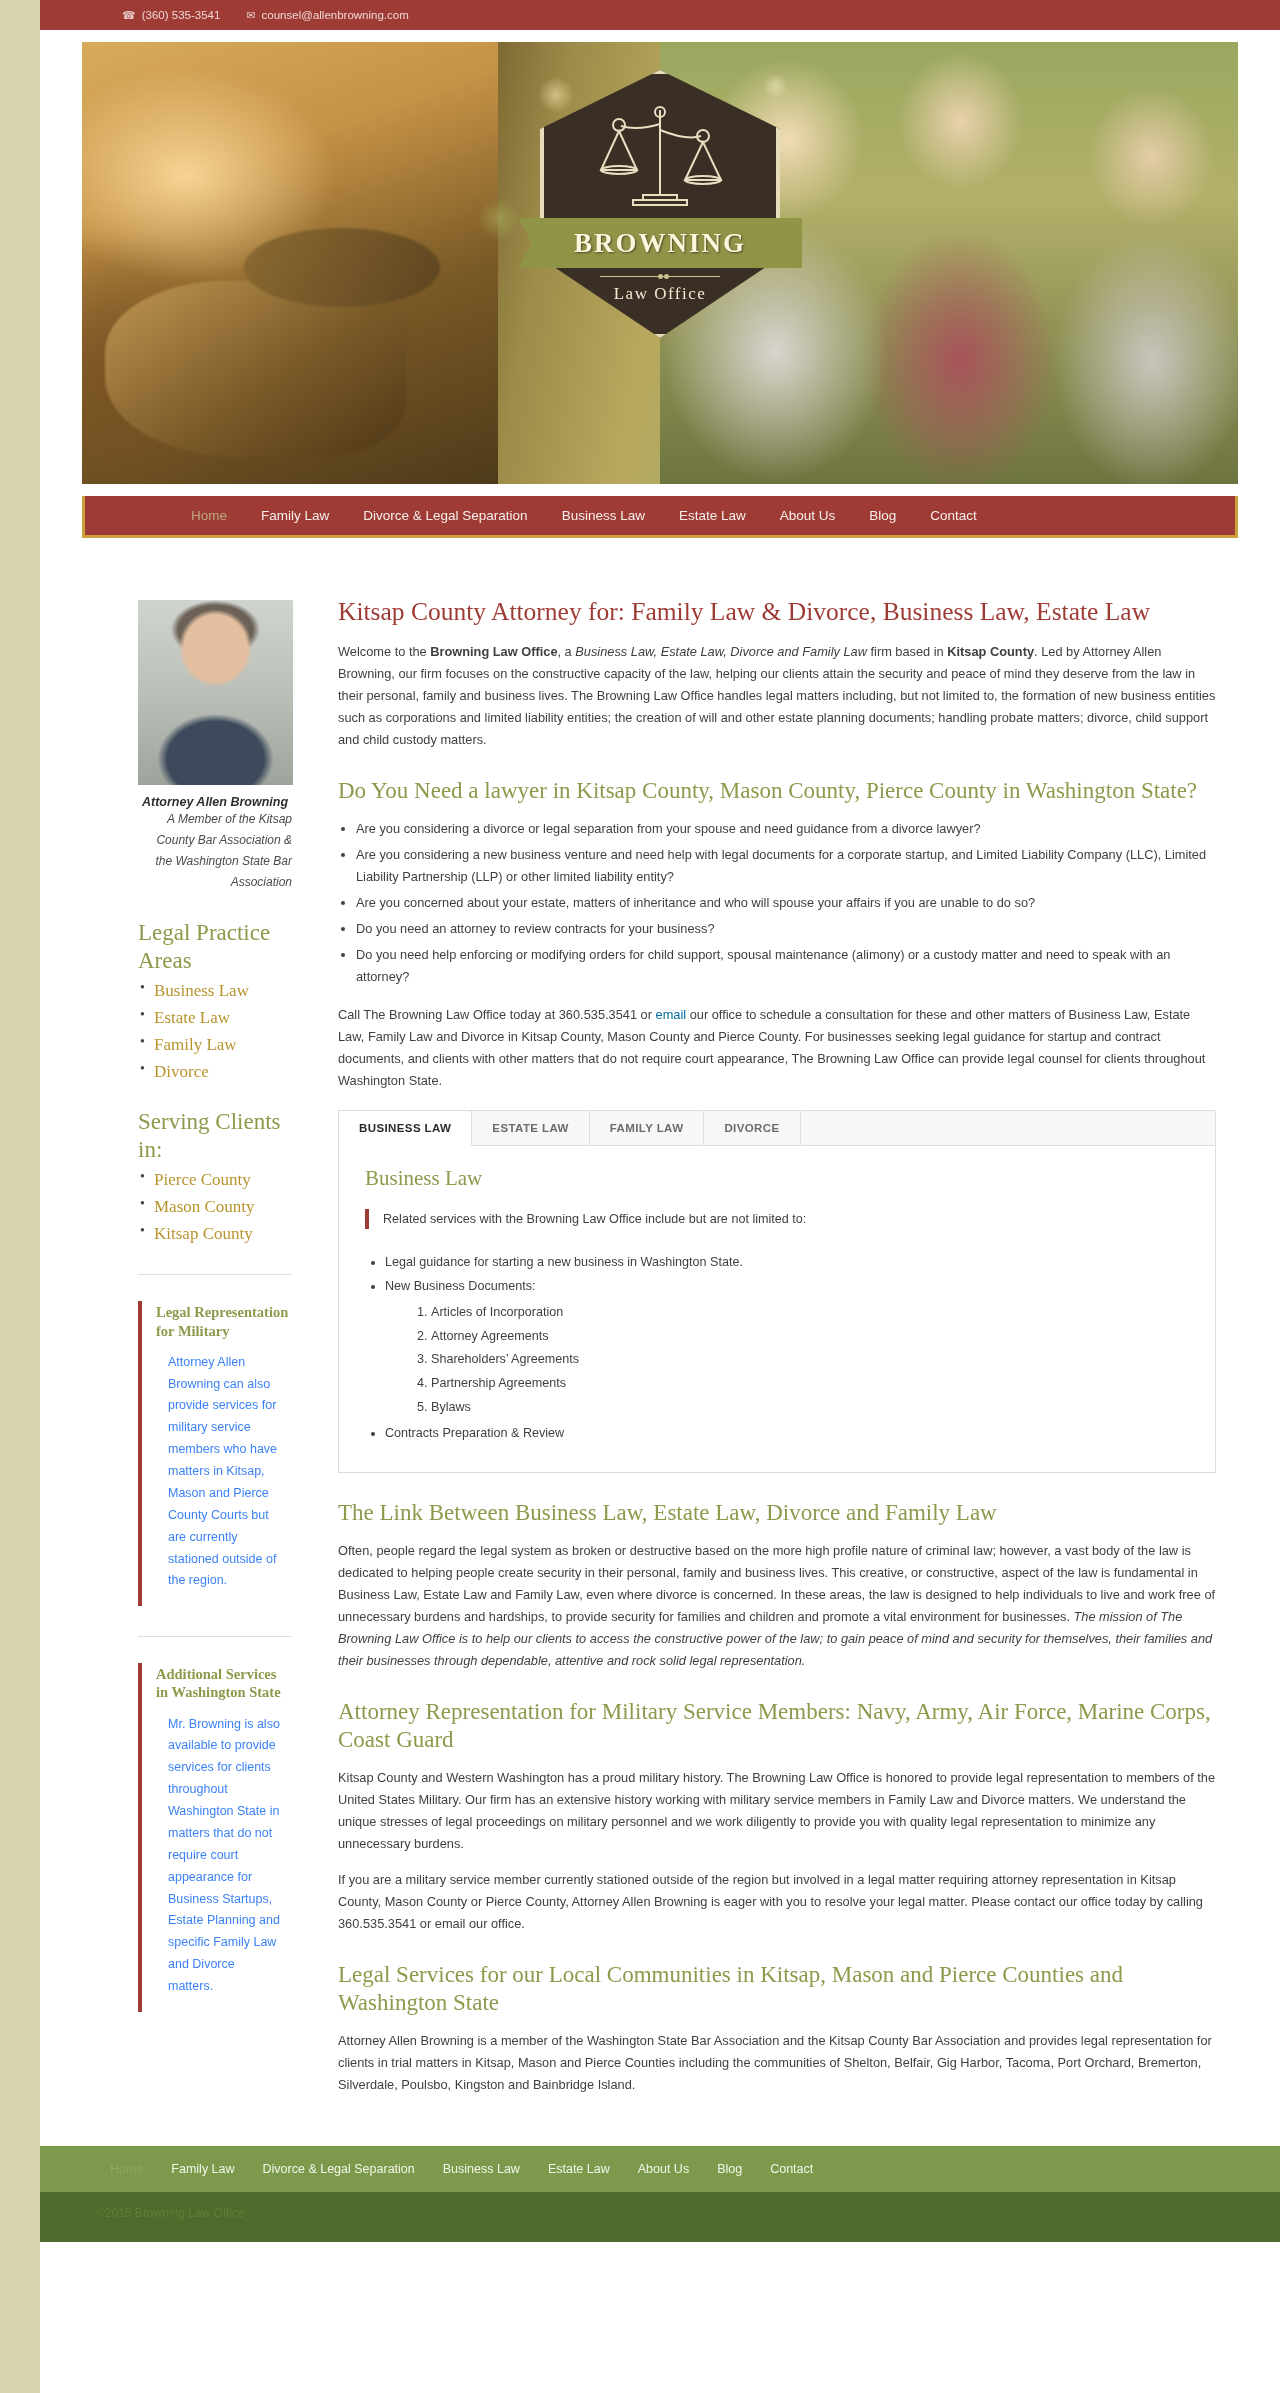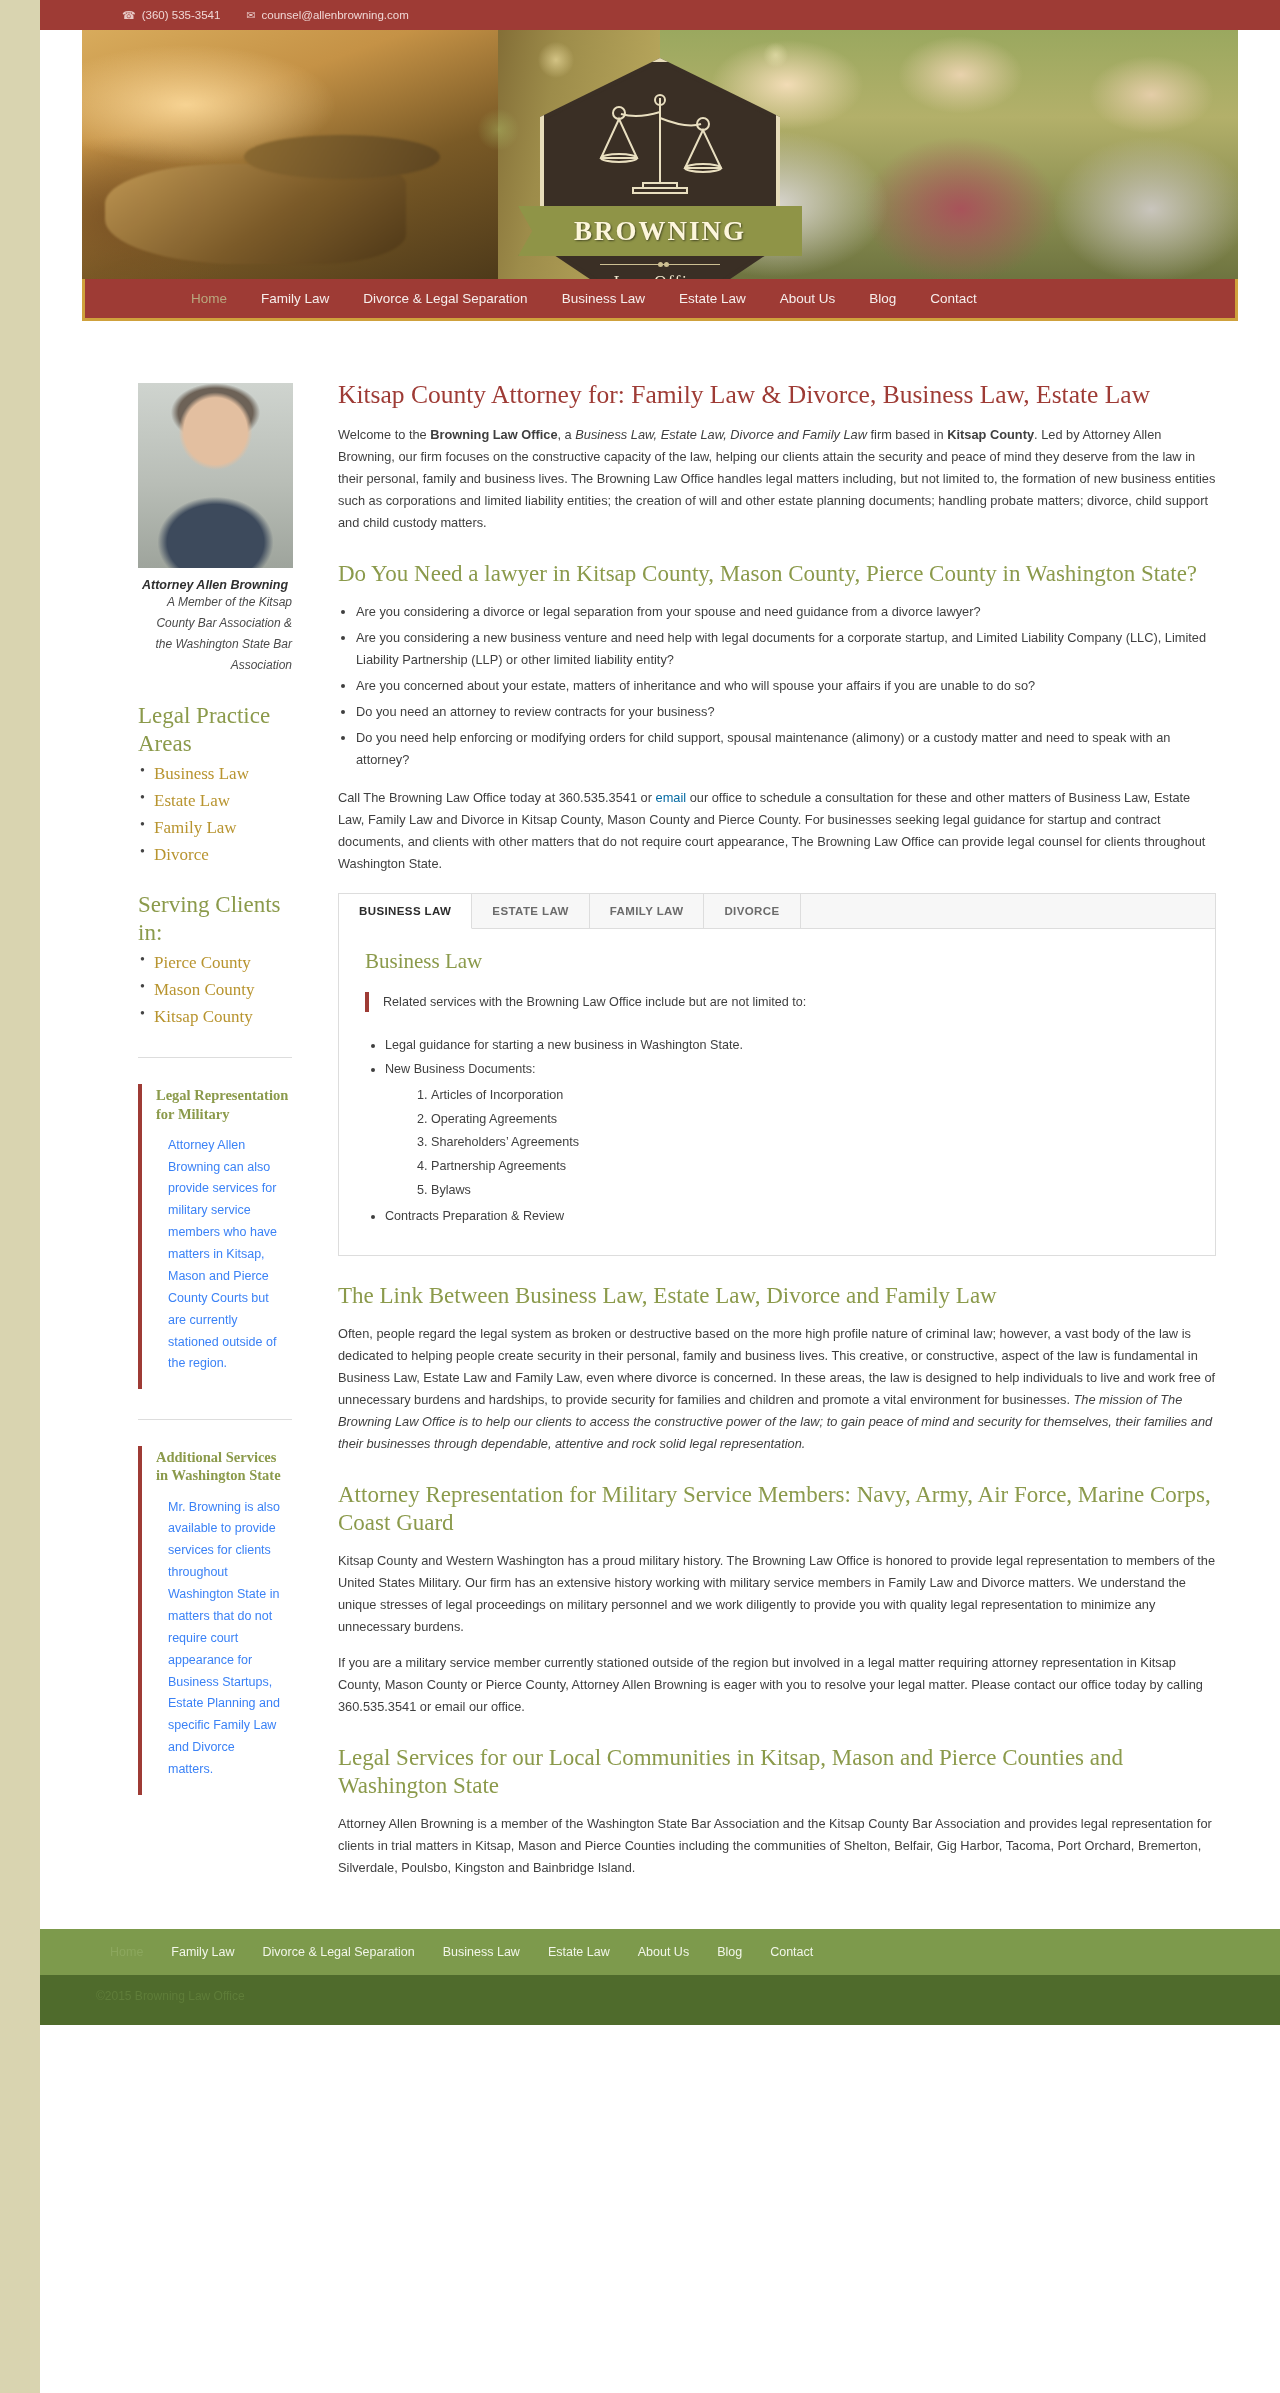--- a/index.html
+++ b/index.html
@@ -11,21 +11,21 @@
     font-size:13px; color:#3d3d3d;
   }
   .page { width:1240px; margin:0 0 0 40px; background:#ffffff; min-height:2393px; position:relative; }
 
   
   .topbar { background:#9e3b35; height:30px; display:flex; align-items:center; padding-left:82px; gap:26px; }
   .topbar .ti { display:flex; align-items:center; gap:6px; color:#f0d7d5; font-size:11.5px; }
   .topbar .gl { font-size:11px; color:#e8c9c6; }
 
   
-  .hero { position:relative; height:249px; margin:0 42px; overflow:hidden;
+  .hero { position:relative; height:442px; margin:12px 42px; overflow:hidden;
           background:linear-gradient(100deg,#c79a4e 0%, #b8923f 12%, #8a6a2e 22%, #6d5426 30%, #9d8c4a 40%, #b9a85d 50%, #9fae6b 60%, #c0b184 72%, #b8a06a 86%, #a8965e 100%); }
   .hero .book { position:absolute; left:0; top:0; width:36%; height:100%;
     background:
       radial-gradient(ellipse 60% 40% at 25% 30%, rgba(255,222,160,.85), transparent 60%),
       radial-gradient(ellipse 50% 50% at 10% 75%, rgba(120,80,35,.9), transparent 65%),
       linear-gradient(160deg,#d8ab5c 0%, #c59246 30%, #7a5a26 62%, #4e3a1a 100%);
   }
   .hero .gavel { position:absolute; left:2%; bottom:6%; width:26%; height:40%;
     background:linear-gradient(145deg, #c39a55, #7d5c2a 55%, #4d3717);
     border-radius:40% 20% 30% 45%; filter:blur(1.2px); opacity:.95; }
@@ -272,21 +272,21 @@
         </div>
         <div class="tabbody">
           <h3>Business Law</h3>
           <div class="quote">Related services with the Browning Law Office include but are not limited to:</div>
           <ul>
             <li>Legal guidance for starting a new business in Washington State.</li>
             <li>
               <span>New Business Documents:</span>
               <ol>
                 <li>Articles of Incorporation</li>
-                <li>Operating Agreements</li>
+                <li>Attorney Agreements</li>
                 <li>Shareholders’ Agreements</li>
                 <li>Partnership Agreements</li>
                 <li>Bylaws</li>
               </ol>
             </li>
             <li>Contracts Preparation &amp; Review</li>
           </ul>
         </div>
       </div>
 

